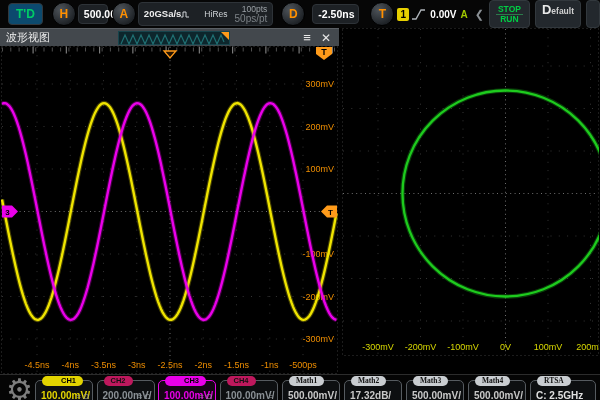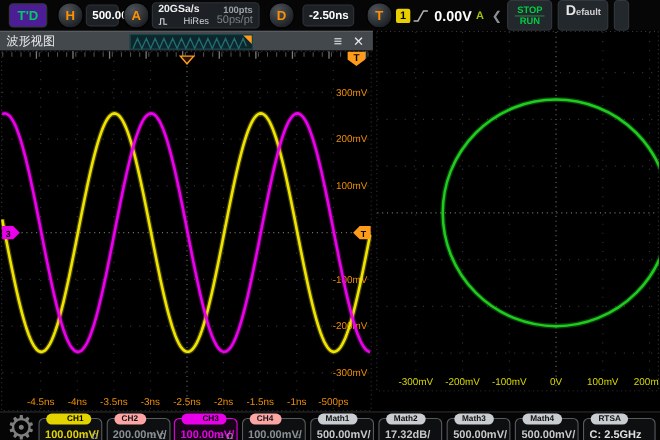--- a/index.html
+++ b/index.html
@@ -4,39 +4,39 @@
 <style>
   html,body{margin:0;padding:0;background:#000;}
   *{box-sizing:border-box;font-family:"Liberation Sans", sans-serif;}
   .screen{position:relative;width:600px;height:400px;background:#000;overflow:hidden;user-select:none;}
 
   
   .toolbar{position:absolute;left:0;top:0;width:600px;height:28px;background:#060606;
            display:flex;align-items:center;}
   .logo{margin-left:4px;width:60px;font-family:"Liberation Serif",serif;font-weight:bold;
         font-style:italic;font-size:20px;color:#f5d800;letter-spacing:0px;}
-  .pill{background:#4c1d95;border:1px solid #32383d;border-radius:4px;padding:3px 7px;
+  .pill{background:#0c4a6e;border:1px solid #32383d;border-radius:4px;padding:3px 7px;
         font-size:12px;font-weight:bold;color:#00cc66;margin-left:8px;}
   .knob{width:24px;height:24px;border-radius:50%;flex:0 0 24px;
         background:radial-gradient(circle at 35% 30%, #4e545a, #1d2125 75%);
         border:1px solid #000;color:#ff9000;font-weight:bold;font-size:12px;
         display:flex;align-items:center;justify-content:center;}
   .valbox{background:#1d2125;border:1px solid #2e3338;border-radius:4px;padding:3px 5px;
           font-size:10.5px;font-weight:bold;color:#fff;white-space:nowrap;}
   .acq{background:#1d2125;border:1px solid #2e3338;border-radius:4px;padding:1px 5px;
        display:flex;gap:7px;align-items:center;margin-left:2px;}
-  .acq .c1{display:flex;flex-direction:column;line-height:10px;}
+  .acq .c1{display:flex;flex-direction:row;line-height:10px;}
   .acq .c1 .r1{color:#eee;font-size:9.5px;font-weight:bold;}
   .acq .c1 .r2{color:#cfd3d7;font-size:8.5px;display:flex;align-items:center;gap:14px;}
   .acq .c2{display:flex;flex-direction:column;line-height:10px;text-align:right;}
-  .acq .c2 .r1{color:#9aa0a5;font-size:8.5px;font-weight:bold;}
+  .acq .c2 .r1{color:#9aa0a5;font-size:8.5px;font-weight:normal;}
   .acq .c2 .r2{color:#7c8287;font-size:10px;}
   .badge1{width:13px;height:13px;background:#e8d000;color:#000;border-radius:2px;
           font-size:10px;font-weight:bold;display:flex;align-items:center;justify-content:center;margin-left:3px;}
-  .lvl{color:#fff;font-size:13px;font-weight:bold;margin-left:5px;}
+  .lvl{color:#fff;font-size:10px;font-weight:bold;margin-left:5px;}
   .trigA{color:#a0c800;font-size:10px;font-weight:bold;margin-left:4px;}
   .chev{color:#8a9095;font-size:11px;margin-left:7px;}
   .tbtn{background:#23282d;border:1px solid #32383d;border-radius:4px;height:28px;margin-left:5px;
         display:flex;flex-direction:column;align-items:center;justify-content:center;padding:1px 6px;cursor:pointer;}
   .stop{color:#00cc44;font-size:8.5px;font-weight:bold;line-height:9px;border-bottom:1px solid #2c7a4b;padding:0 2px;}
   .run{color:#00cc44;font-size:8.5px;font-weight:bold;line-height:9px;}
   .defbtn{flex-direction:row;align-items:baseline;}
   .defD{color:#e8e8e8;font-size:13px;font-weight:bold;}
   .defRest{color:#d0d0d0;font-size:8.5px;font-weight:bold;}
 
@@ -58,22 +58,22 @@
   
   .statusbar{position:absolute;left:0;top:374px;width:600px;height:26px;background:#050505;
              border-top:1px solid #2c2c2c;}
   .gear{position:absolute;left:6px;top:0px;font-size:30px;color:#7e7e7e;line-height:30px;}
   .sb-box{position:absolute;top:5px;height:30px;background:#0d0f11;border:1px solid #565b60;
           border-radius:5px 5px 0 0;cursor:pointer;}
   .sb-box.selected{border-color:#e800e8;background:#160516;}
   .sb-pill{position:absolute;top:-5px;left:6px;padding:0 7px;height:10px;line-height:10px;
            font-size:7.5px;border-radius:5px;font-weight:bold;white-space:nowrap;}
   .sb-pill.on{color:#000;padding-left:19px;}
-  .sb-pill.off{background:#fca5a5;color:#111;}
-  .sb-pill.math,.sb-pill.rtsa{background:#c9cdd1;color:#111;}
+  .sb-pill.off{background:#be185d;color:#111;}
+  .sb-pill.math,.sb-pill.rtsa{background:#c9cdd1;color:#111;font-family:Liberation Serif, serif;}
   .sb-val{position:absolute;left:5px;top:9px;font-size:10px;font-weight:bold;white-space:nowrap;}
   .sb-icn{position:absolute;right:3px;top:11px;font-size:8px;color:#90969b;white-space:nowrap;}
 </style>
 </head>
 <body>
 
 <div class="screen">
 
   <div class="toolbar">
     <div class="pill">T'D</div>

